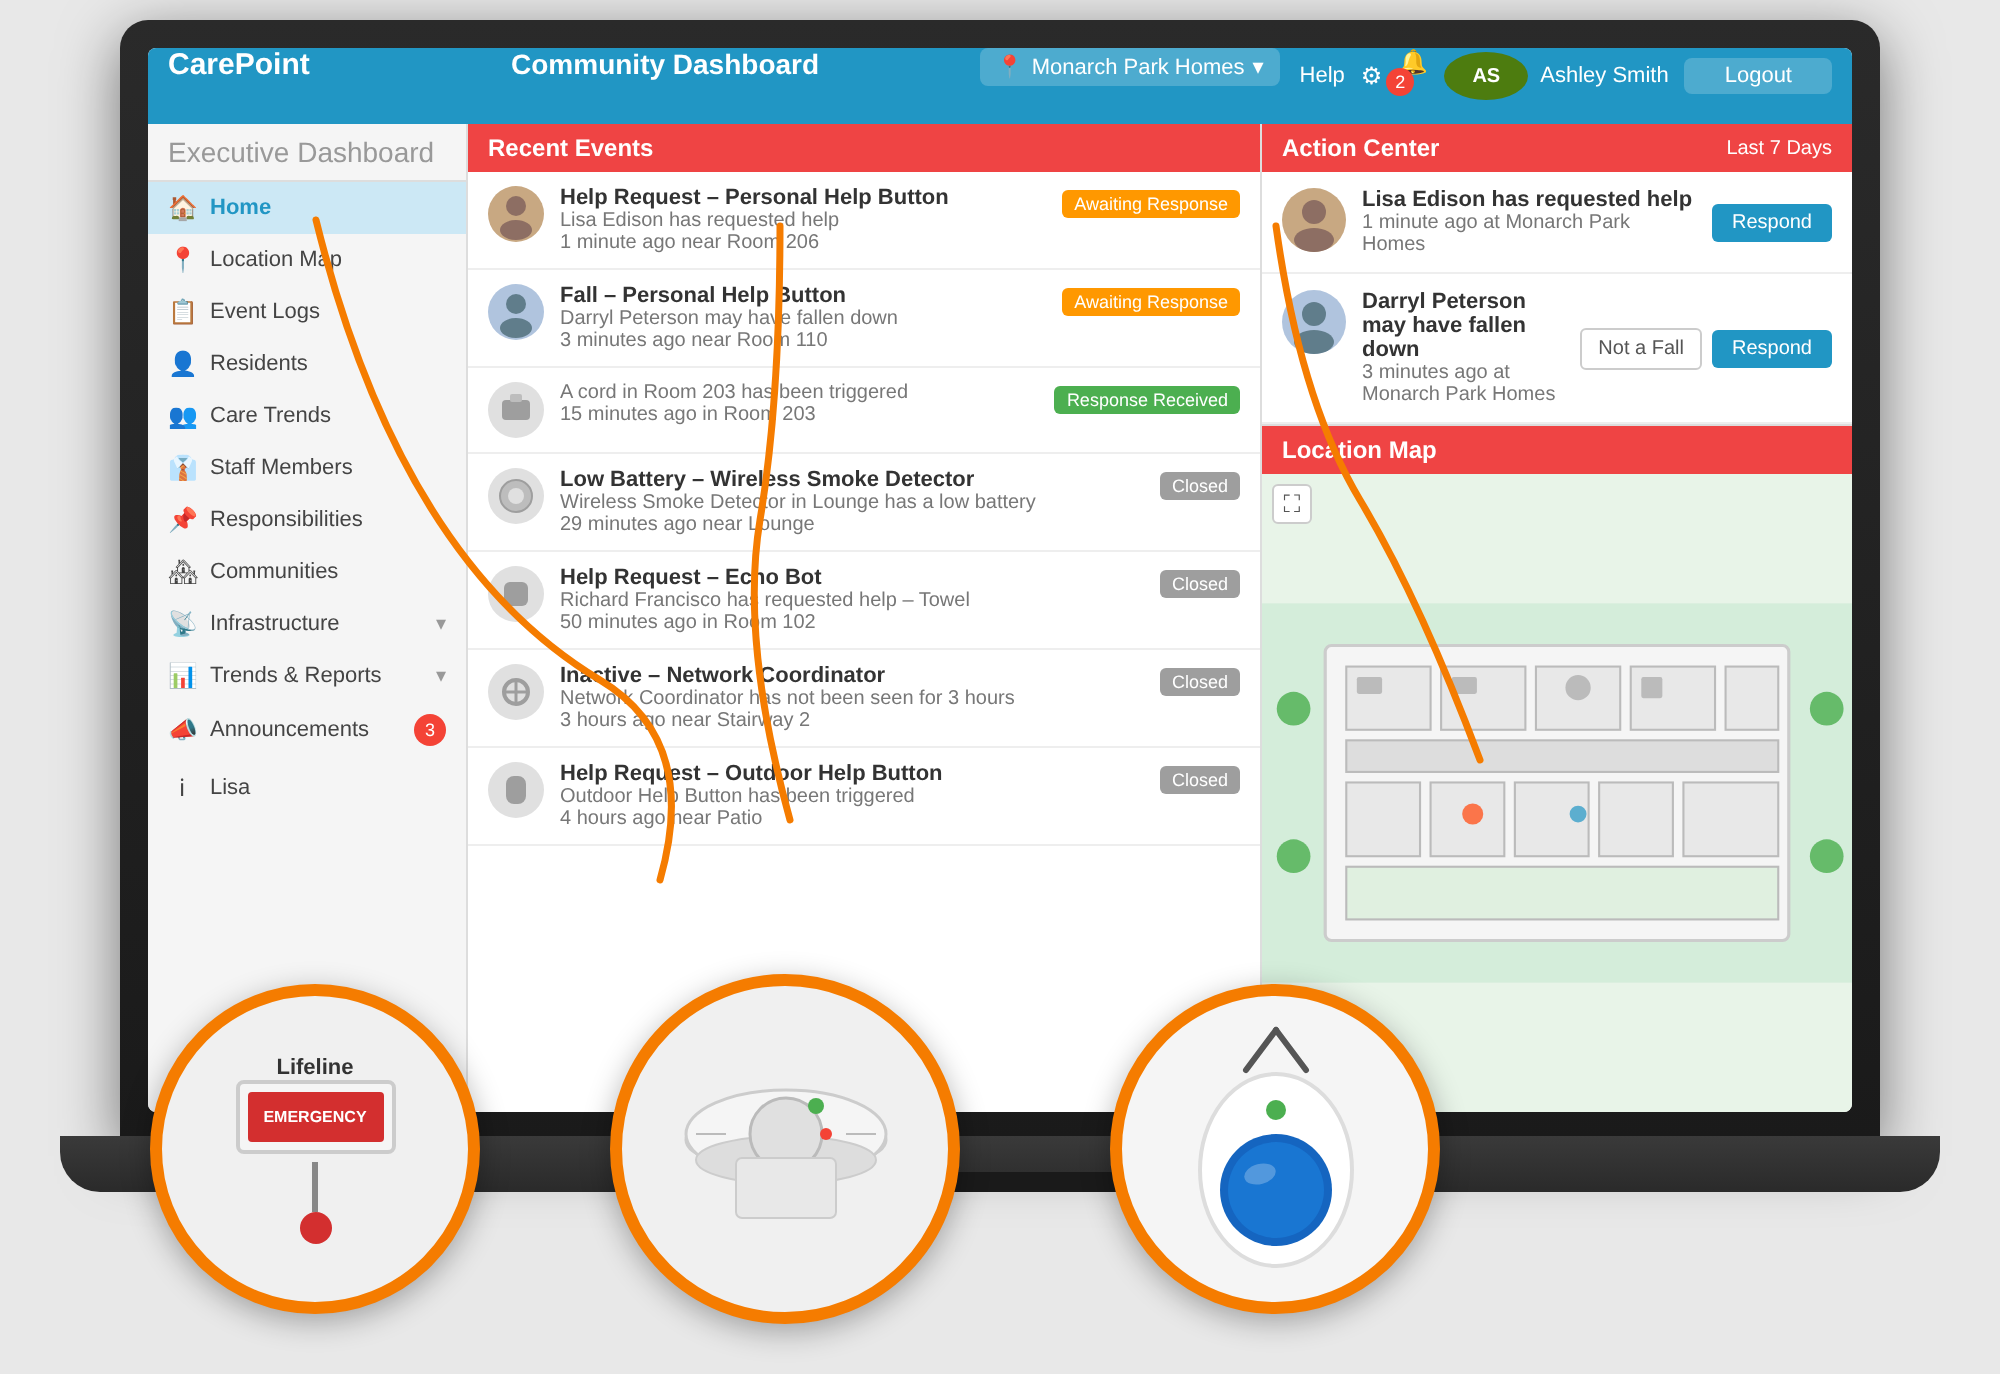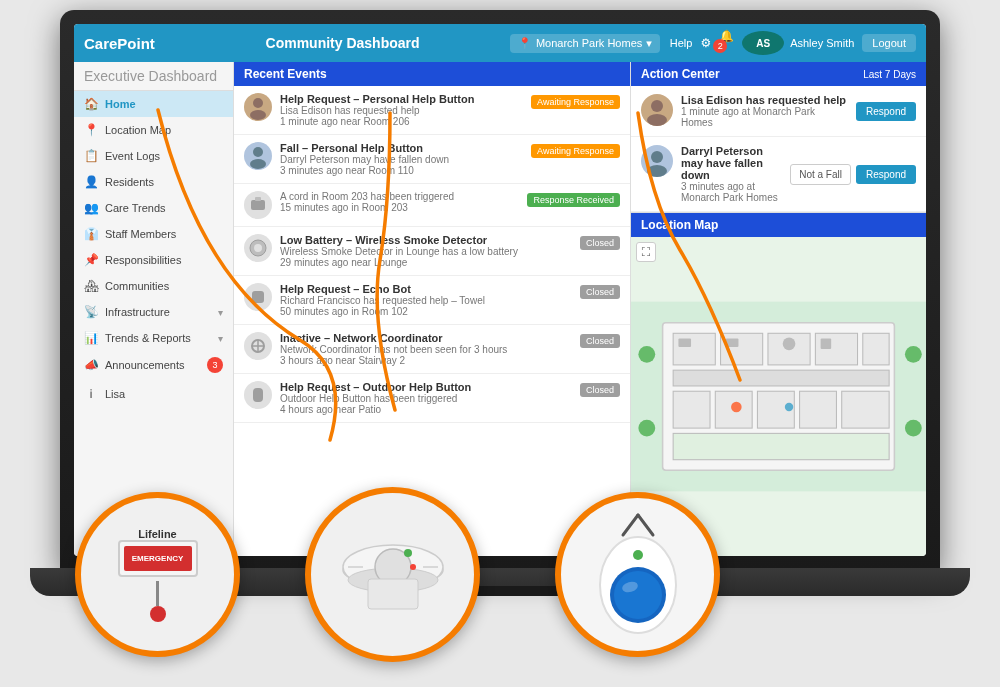--- a/index.html
+++ b/index.html
@@ -51,21 +51,21 @@
       width: 160px;
       height: 10px;
       background: #1a1a1a;
       border-radius: 0 0 8px 8px;
     }
 
     
     .topbar {
       background: #2196c4;
       display: flex;
-      align-items: center;
+      align-items: flex-start;
       padding: 0 10px;
       height: 38px;
       flex-shrink: 0;
     }
     .topbar-brand {
       color: white;
       font-weight: bold;
       font-size: 15px;
       margin-right: 20px;
     }
@@ -98,21 +98,21 @@
       display: flex;
       align-items: center;
       gap: 6px;
       color: white;
       font-size: 11px;
     }
     .avatar-circle {
       width: 42px;
       height: 24px;
       border-radius: 50%;
-      background: #0f766e;
+      background: #4d7c0f;
       display: flex;
       align-items: center;
       justify-content: center;
       color: white;
       font-size: 10px;
       font-weight: bold;
     }
     .notification-badge {
       background: #f44336;
       color: white;
@@ -125,21 +125,21 @@
       justify-content: center;
       position: relative;
       top: -4px;
       left: -6px;
     }
     .logout-btn {
       background: rgba(255,255,255,0.2);
       color: white;
       border: none;
       border-radius: 4px;
-      padding: 3px 10px;
+      padding: 3px 20px;
       font-size: 11px;
       cursor: pointer;
     }
 
     
     .main-layout {
       display: flex;
       flex: 1;
       overflow: hidden;
     }
@@ -206,21 +206,21 @@
     }
     .panel-right {
       width: 295px;
       display: flex;
       flex-direction: column;
       overflow: hidden;
     }
 
     
     .panel-header {
-      background: #1d4ed8;
+      background: #ef4444;
       color: white;
       padding: 5px 10px;
       font-size: 12px;
       font-weight: 600;
       display: flex;
       justify-content: space-between;
       align-items: center;
       flex-shrink: 0;
     }
 

